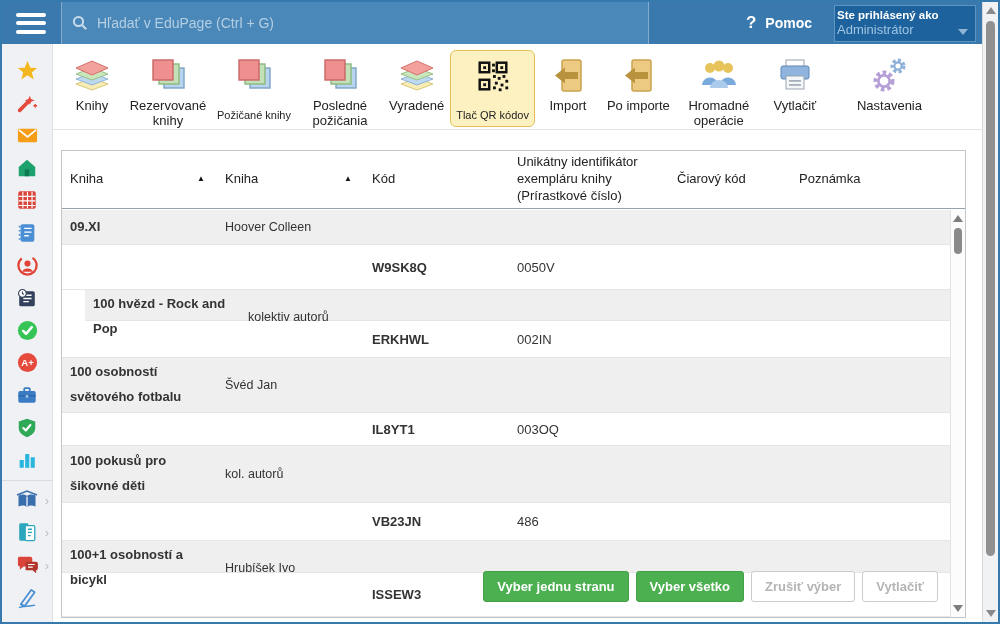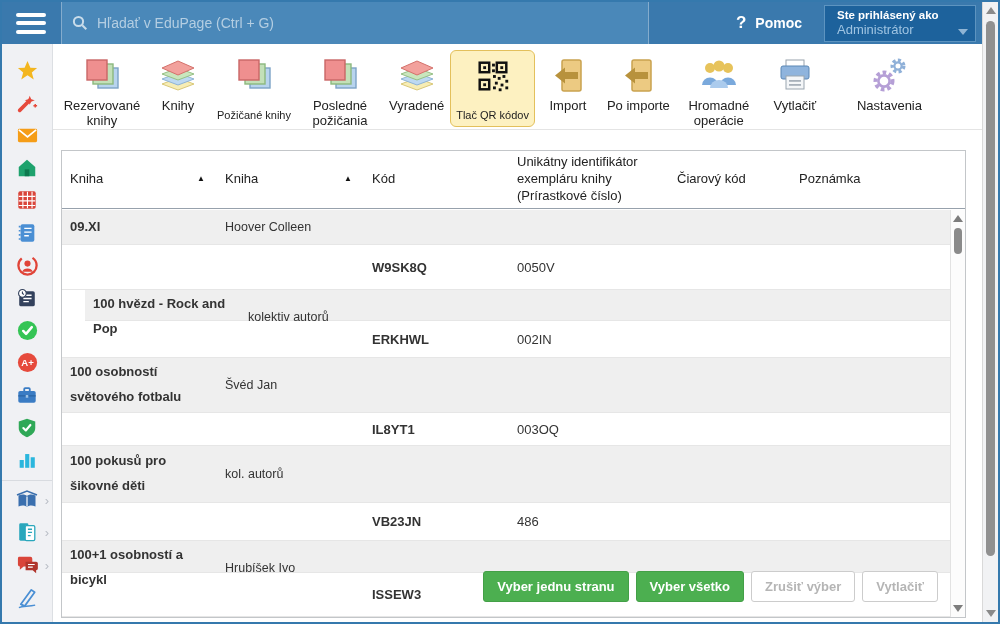--- a/index.html
+++ b/index.html
@@ -8,21 +8,21 @@
   
   .topbar{height:42px;background:#3a79ad;display:flex;align-items:center;padding-left:10px;margin-right:16px;}
   .hamburger{width:30px;height:21px;display:flex;flex-direction:column;justify-content:space-between;cursor:pointer;margin-left:4px;}
   .hamburger div{height:4px;background:#fff;border-radius:2px;}
   .search{margin-left:15px;width:566px;height:28px;background:#4a88b9;border:1px solid #84accd;border-radius:4px;
     display:flex;align-items:center;padding:10px 10px;color:#b4cee2;font-size:14px;cursor:text;}
   .search svg{margin-right:9px;flex:0 0 auto;}
   .help{margin-left:auto;margin-right:22px;display:flex;align-items:center;gap:9px;color:#fff;font-weight:bold;cursor:pointer;}
   .help .q{font-size:17px;}
   .help .t{font-size:14px;}
-  .userbox{width:128px;margin-right:6px;background:#1d629c;border:1px solid #5d94c0;padding:3px 10px 4px 12px;position:relative;cursor:pointer;}
+  .userbox{width:128px;margin-right:6px;background:#1d629c;border:1px solid #5d94c0;padding:3px 10px 4px 2px;position:relative;cursor:pointer;}
   .userbox .u1{font-size:11.5px;font-weight:bold;color:#fff;white-space:nowrap;}
   .userbox .u2{font-size:13px;color:#9fc4e2;margin-top:1px;}
   .userbox .caret{position:absolute;right:7px;bottom:6px;width:0;height:0;border-left:5px solid transparent;border-right:5px solid transparent;border-top:6px solid #8fb4d4;}
   
   .bodyrow{display:flex;height:578px;margin-right:16px;}
   .sidebar{width:51px;background:#f0f1f4;border-right:1px solid #dcdfe3;display:flex;flex-direction:column;align-items:center;padding-top:10px;box-sizing:border-box;}
   .slot{height:32.5px;width:100%;display:flex;align-items:center;justify-content:center;position:relative;cursor:pointer;}
   .slot .chev{position:absolute;right:3px;top:50%;transform:translateY(-50%);color:#b9bec6;font-size:13px;line-height:1;}
   .sdivider{width:100%;border-top:1px solid #d8dbe0;margin:3px 0;}
   .main{flex:1;background:#fff;position:relative;overflow:hidden;}
@@ -223,40 +223,40 @@
         <svg width="23" height="23" viewBox="0 0 24 24">
             <path d="M5 19 L16 4 l3.5 2.5 L9 21 Z" fill="none" stroke="#4a8fd4" stroke-width="1.8" stroke-linejoin="round"></path>
             <path d="M5 19 l4 2 M3 22.5 c4 -1.5 10 -1 17 -2.5" stroke="#4a8fd4" stroke-width="1.5" fill="none"></path>
           </svg>
       </div>
     </div>
 
     <div class="main">
 
       <div class="toolbar">
-        <div class="titem wrap">
-          <span class="ticon">
-              <svg width="40" height="40" viewBox="0 0 40 40">
-                <rect x="16" y="12" width="20" height="20" fill="#b8d4ee" stroke="#7da3c6" stroke-width="1.4"></rect>
-                <rect x="11" y="8" width="20" height="20" fill="#c3e0b8" stroke="#8cb87e" stroke-width="1.4"></rect>
-                <rect x="5" y="4" width="20" height="20" fill="#ef8f8f" stroke="#c96666" stroke-width="1.4"></rect>
-              </svg>
-            </span>
-          <span class="tlabel">Rezervované knihy</span>
-        </div>
         <div class="titem">
           <span class="ticon">
               <svg width="40" height="40" viewBox="0 0 40 40">
                 <path d="M20 22 L36 28 L20 34 L4 28 Z" fill="#f7edb5" stroke="#d9c878"></path>
                 <path d="M20 17 L36 23 L20 29 L4 23 Z" fill="#bdd9f2" stroke="#8fb4d6"></path>
                 <path d="M20 12 L36 18 L20 24 L4 18 Z" fill="#c9e6bd" stroke="#96c086"></path>
                 <path d="M20 5 L36 12 L20 19 L4 12 Z" fill="#f2a19c" stroke="#d4716b"></path>
               </svg>
             </span>
           <span class="tlabel">Knihy</span>
+        </div>
+        <div class="titem wrap">
+          <span class="ticon">
+              <svg width="40" height="40" viewBox="0 0 40 40">
+                <rect x="16" y="12" width="20" height="20" fill="#b8d4ee" stroke="#7da3c6" stroke-width="1.4"></rect>
+                <rect x="11" y="8" width="20" height="20" fill="#c3e0b8" stroke="#8cb87e" stroke-width="1.4"></rect>
+                <rect x="5" y="4" width="20" height="20" fill="#ef8f8f" stroke="#c96666" stroke-width="1.4"></rect>
+              </svg>
+            </span>
+          <span class="tlabel">Rezervované knihy</span>
         </div>
         <div class="titem wrap small">
           <span class="ticon">
               <svg width="40" height="40" viewBox="0 0 40 40">
                 <rect x="16" y="12" width="20" height="20" fill="#b8d4ee" stroke="#7da3c6" stroke-width="1.4"></rect>
                 <rect x="11" y="8" width="20" height="20" fill="#c3e0b8" stroke="#8cb87e" stroke-width="1.4"></rect>
                 <rect x="5" y="4" width="20" height="20" fill="#ef8f8f" stroke="#c96666" stroke-width="1.4"></rect>
               </svg>
             </span>
           <span class="tlabel">Požičané knihy</span>

